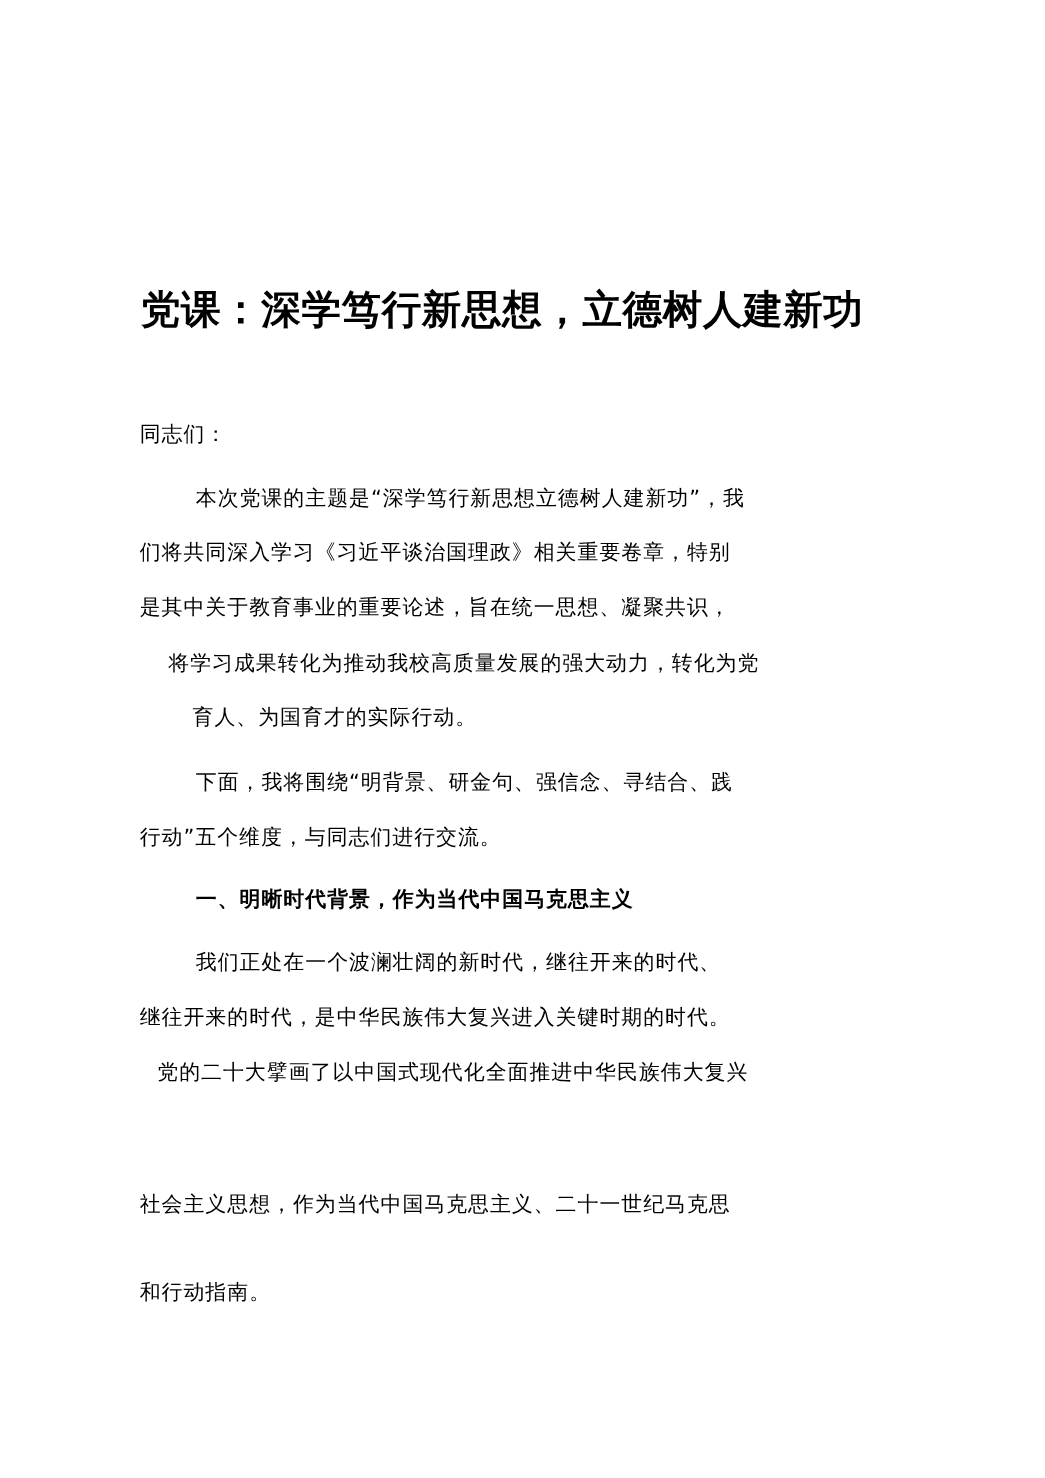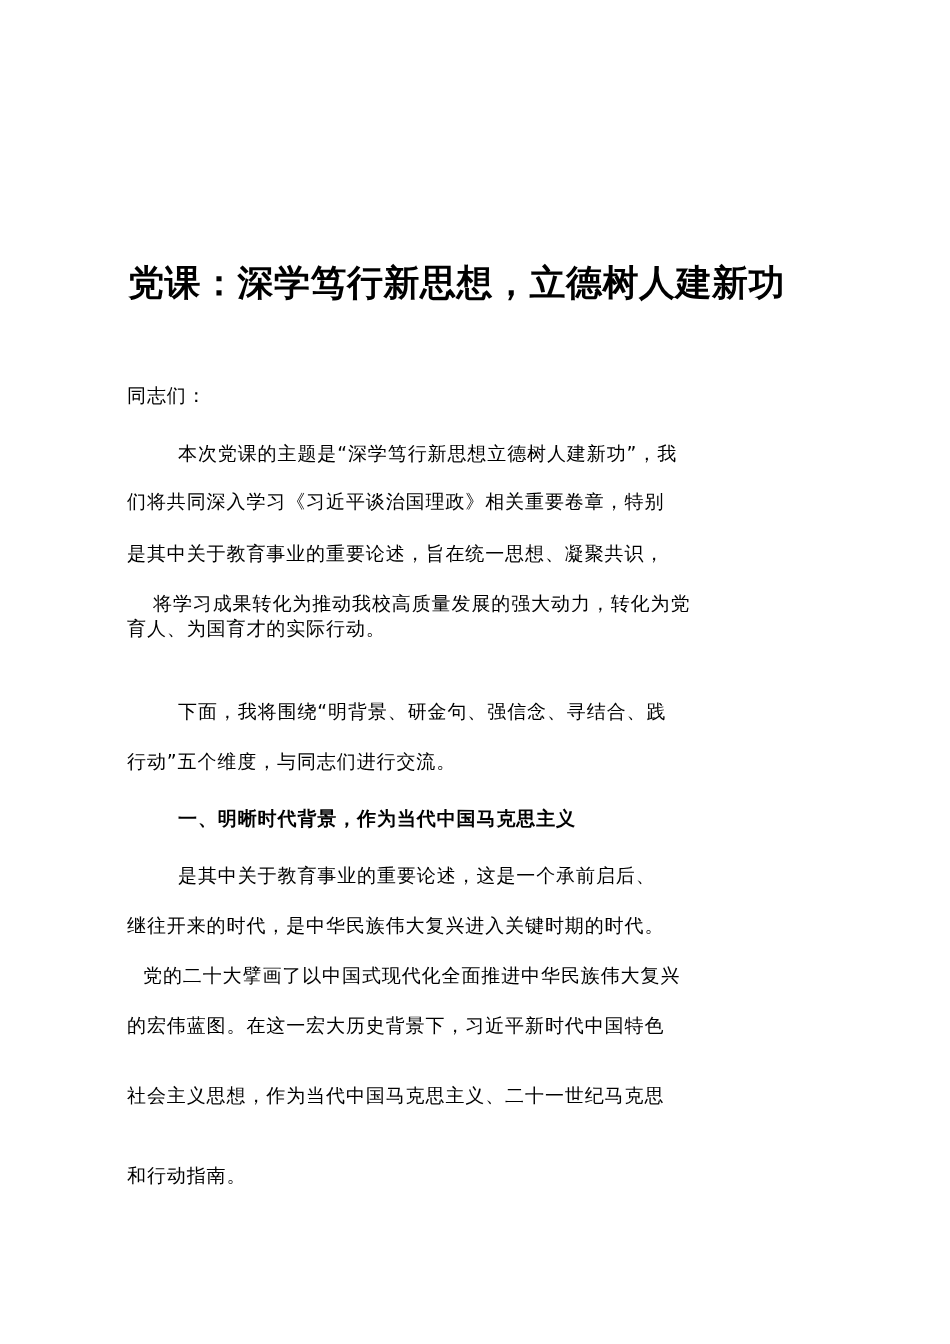--- a/index.html
+++ b/index.html
@@ -57,29 +57,28 @@
 <body>
 
 <div class="page">
 
   <div class="title">党课：深学笃行新思想，立德树人建新功</div>
 
   <div class="line" style="top:375px;">同志们：</div>
 
   <div class="line indent" style="top:433px;">本次党课的主题是“深学笃行新思想立德树人建新功”，我</div>
   <div class="line" style="top:483px;font-family:Liberation Mono, monospace;">们将共同深入学习《习近平谈治国理政》相关重要卷章，特别</div>
-  <div class="line" style="top:533px;">是其中关于教育事业的重要论述，旨在统一思想、凝聚共识，</div>
+  <div class="line" style="top:533px;font-family:Liberation Mono, monospace;">是其中关于教育事业的重要论述，旨在统一思想、凝聚共识，</div>
   <div class="line" style="top:583px;margin-left:26px;">将学习成果转化为推动我校高质量发展的强大动力，转化为党</div>
-  <div class="line" style="top:608px;">育人、为国育才的实际行动。</div>
+  <div class="line" style="top:632px;margin-left:48px;">育人、为国育才的实际行动。</div>
 
   <div class="line indent" style="top:691px;">下面，我将围绕“明背景、研金句、强信念、寻结合、践</div>
   <div class="line" style="top:741px;">行动”五个维度，与同志们进行交流。</div>
 
   <div class="line indent bold" style="top:798px;">一、明晰时代背景，作为当代中国马克思主义</div>
 
-  <div class="line indent" style="top:855px;">是其中关于教育事业的重要论述，这是一个承前启后、</div>
+  <div class="line indent" style="top:855px;">我们正处在一个波澜壮阔的新时代，继往开来的时代、</div>
   <div class="line" style="top:905px;">继往开来的时代，是中华民族伟大复兴进入关键时期的时代。</div>
   <div class="line" style="top:955px;margin-left:16px;">党的二十大擘画了以中国式现代化全面推进中华民族伟大复兴</div>
-  <div class="line" style="top:1005px;">的宏伟蓝图。在这一宏大历史背景下，习近平新时代中国特色</div>
   <div class="line" style="top:1055px;margin-top:20px;">社会主义思想，作为当代中国马克思主义、二十一世纪马克思</div>
   <div class="line" style="top:1155px;">和行动指南。</div>
 
 </div>
 
 </body></html>

